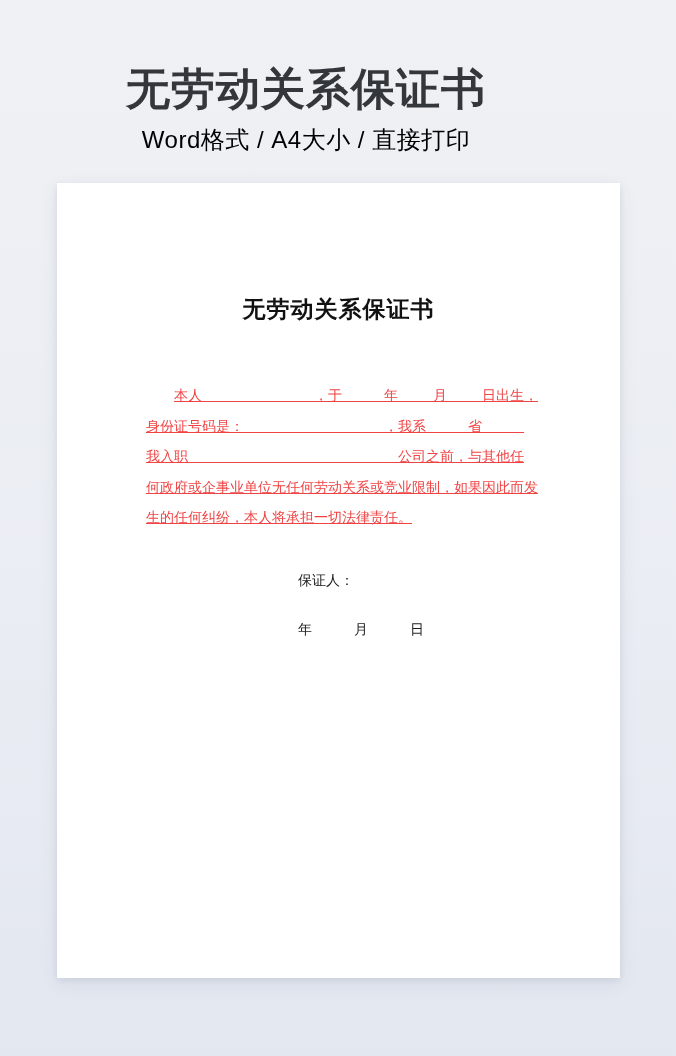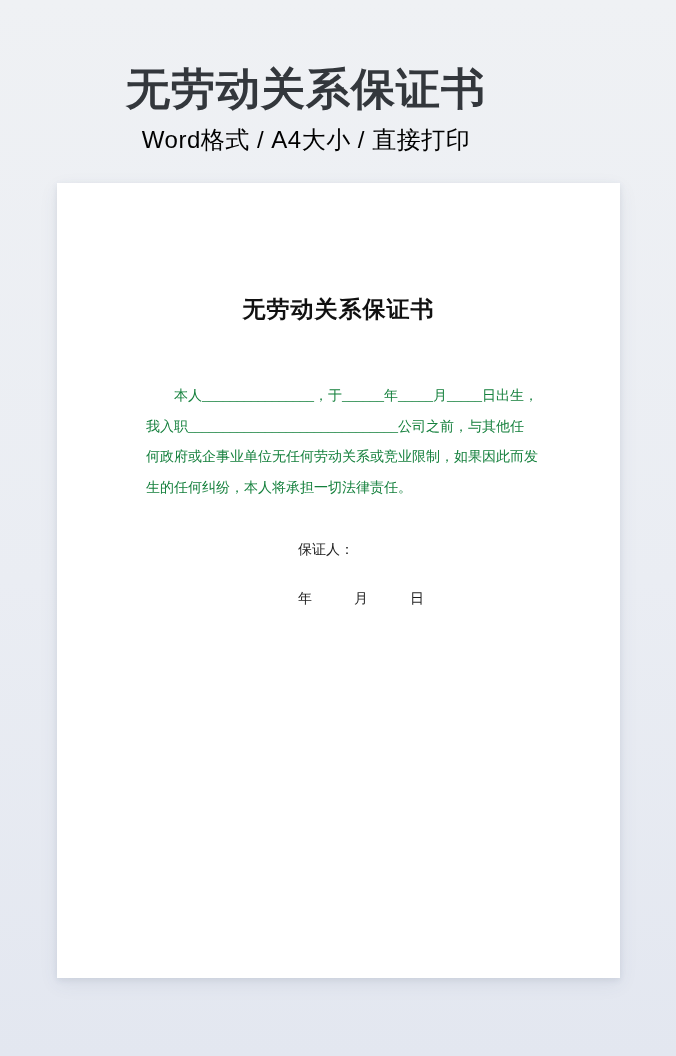--- a/index.html
+++ b/index.html
@@ -52,22 +52,23 @@
     color: #111111;
     letter-spacing: 1px;
     line-height: 30px;
   }
   .doc-body {
     margin-top: 56px;
     padding-left: 89px;
     padding-right: 78px;
     font-family: "Liberation Serif", "DejaVu Serif", serif;
     font-size: 14px;
-    color: #15803d;
+    color: #ef4444;
     line-height: 30.6px;
+    text-decoration: underline;
   }
   .doc-line {
     white-space: pre;
     overflow: hidden;
   }
   .doc-line.indent { text-indent: 2em; }
   .sig-block {
     margin-left: 241px;
     font-family: "Liberation Serif", "DejaVu Serif", serif;
     font-size: 14px;
@@ -86,20 +87,21 @@
   <div class="header">
     <div class="header-title">无劳动关系保证书</div>
     <div class="header-subtitle">Word格式 / A4大小 / 直接打印</div>
   </div>
 
   <div class="page">
     <div class="doc-title">无劳动关系保证书</div>
 
     <div class="doc-body">
       <div class="doc-line indent">本人________________，于______年_____月_____日出生，</div>
+      <div class="doc-line">身份证号码是：____________________，我系______省______</div>
       <div class="doc-line">我入职______________________________公司之前，与其他任</div>
       <div class="doc-line">何政府或企事业单位无任何劳动关系或竞业限制，如果因此而发</div>
       <div class="doc-line">生的任何纠纷，本人将承担一切法律责任。</div>
     </div>
 
     <div class="sig-block">
       <div class="sig-guarantor">保证人：</div>
       <div class="sig-date">年　　　月　　　日</div>
     </div>
   </div>

